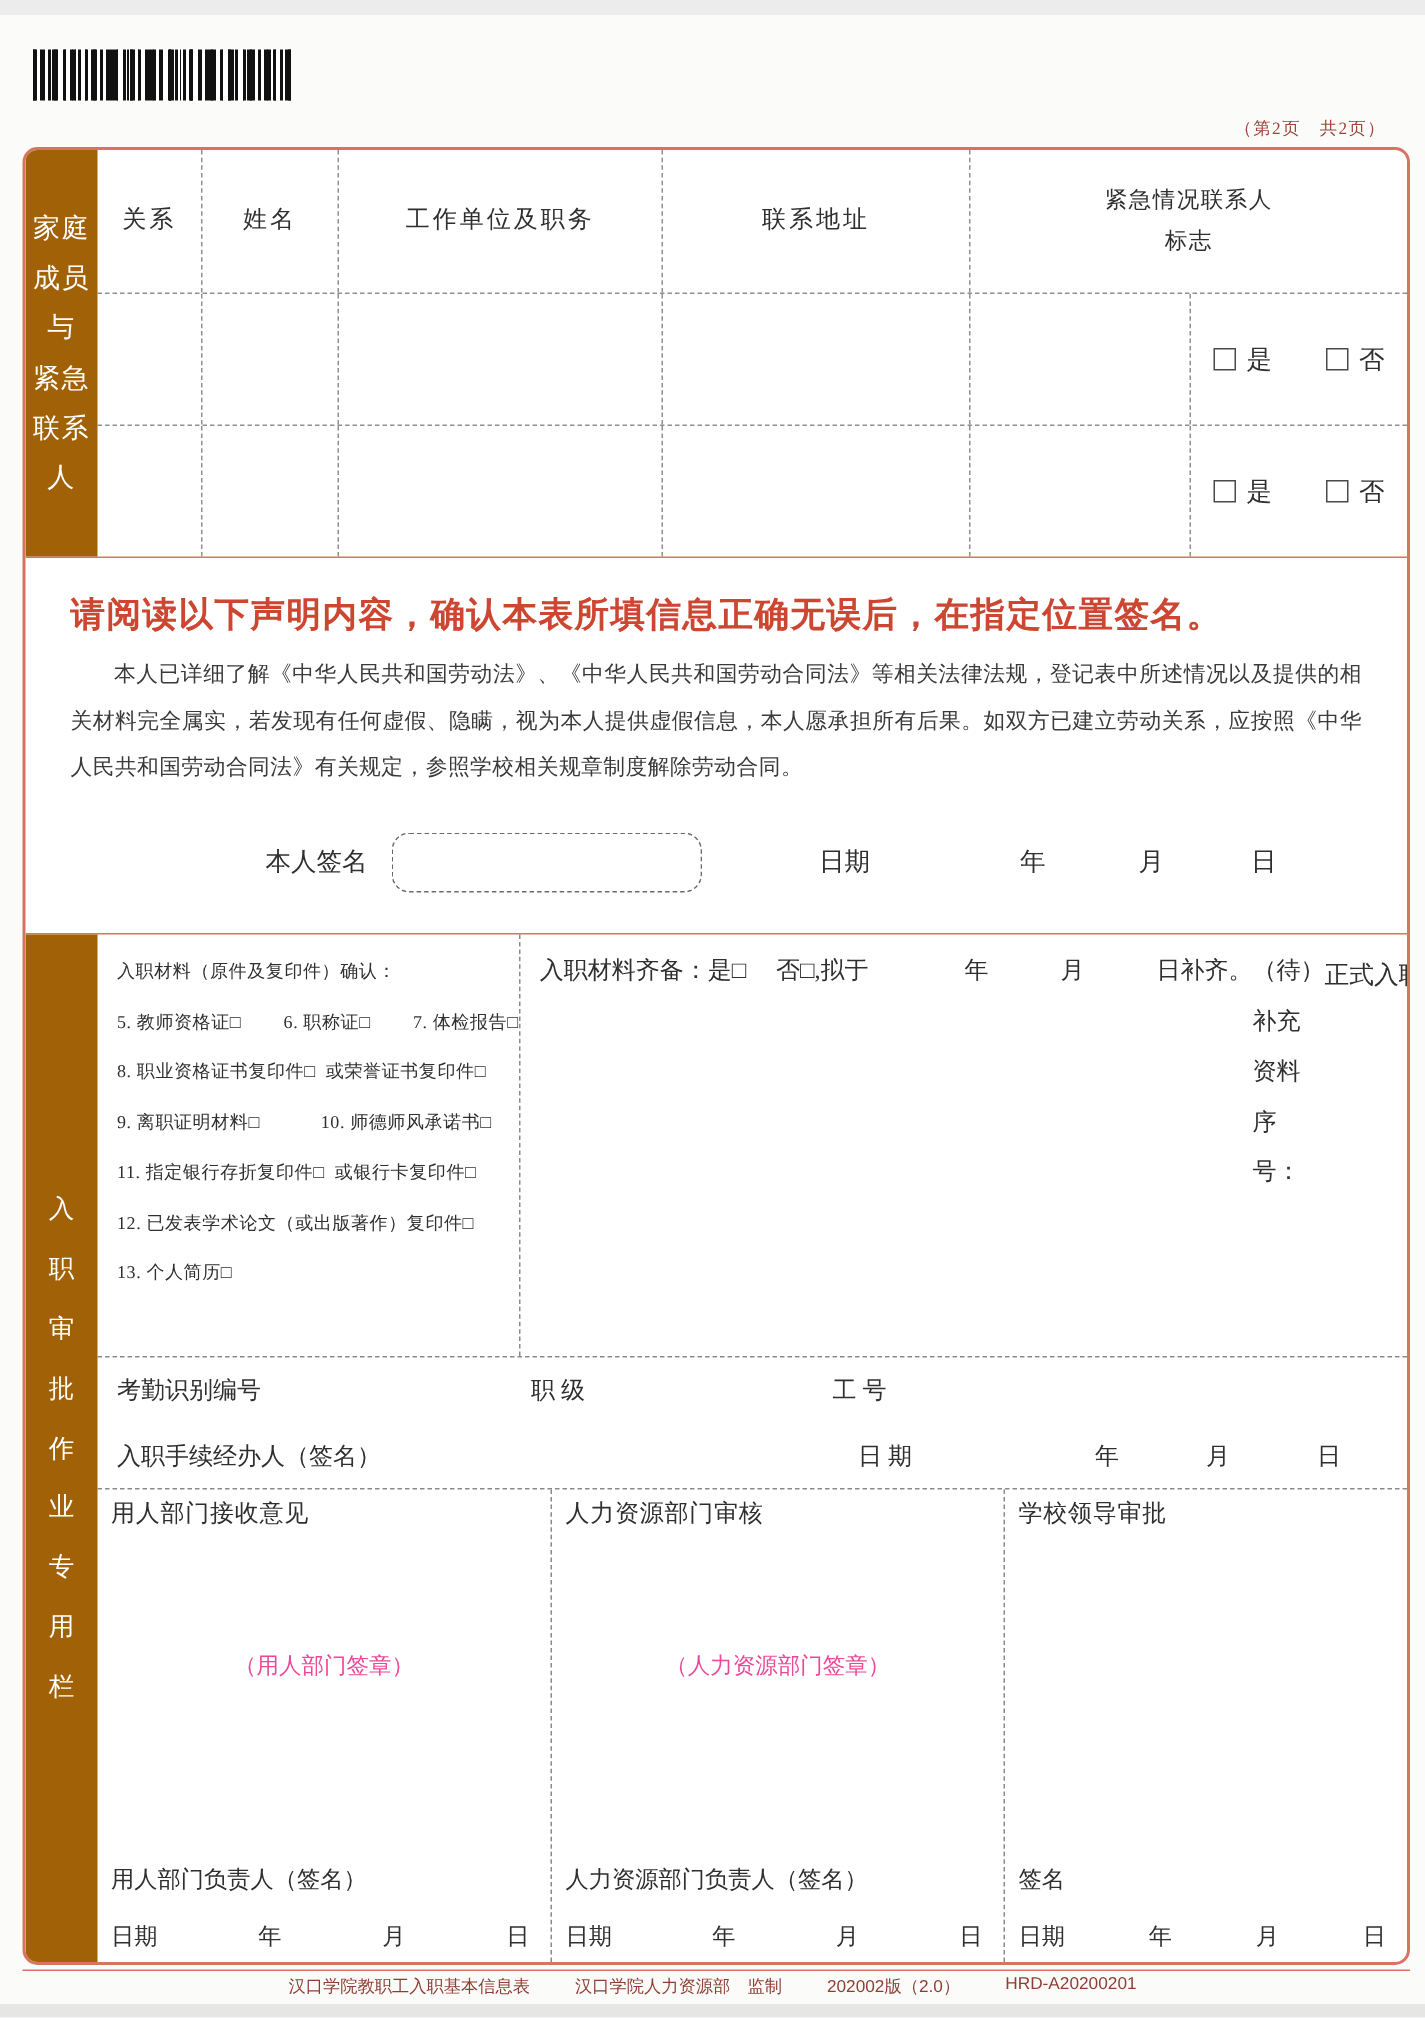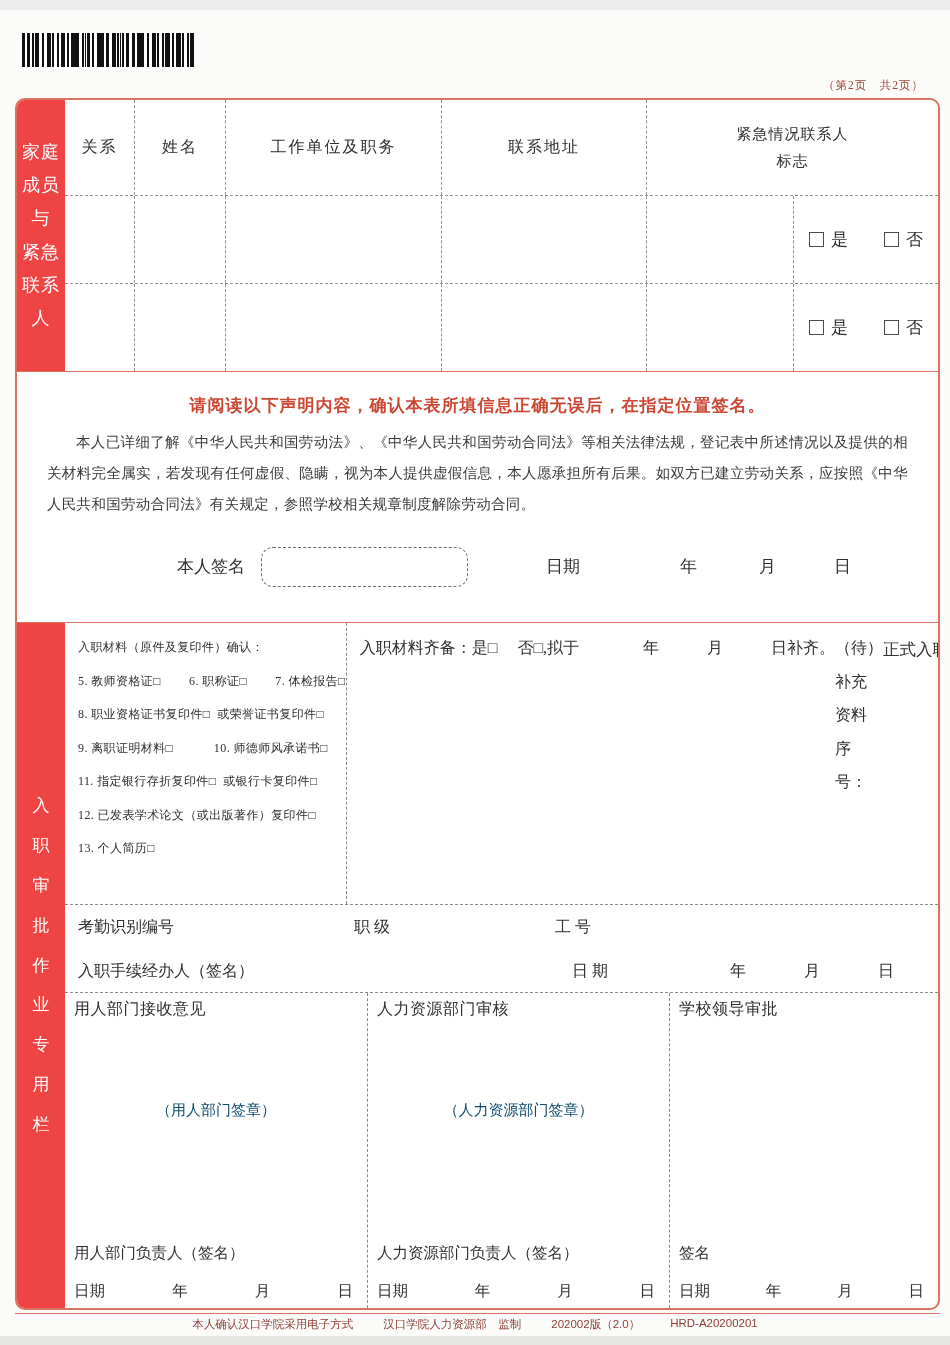--- a/index.html
+++ b/index.html
@@ -29,21 +29,21 @@
     position:absolute;left:15px;top:98px;width:925px;height:1212px;
     border:2px solid #da7260;border-radius:10px;background:#fff;
     box-sizing:border-box;overflow:hidden;display:flex;flex-direction:column;
   }
   .sec{box-sizing:border-box;}
   .sec1{height:272px;display:flex;border-bottom:1.5px solid #da7260;}
   .sec2{height:251px;border-bottom:1.5px solid #da7260;}
   .sec3{flex:1;display:flex;}
 
   .sidebar{
-    width:48px;background:#ef4444;color:#fff;flex:none;
+    width:48px;background:#a16207;color:#fff;flex:none;
     display:flex;align-items:center;justify-content:center;text-align:center;
   }
   .sidebar .vtext{white-space:pre-line;}
   .sec1 .vtext{font-size:18px;line-height:1.85;letter-spacing:1px;}
   .sec3 .vtext{font-size:17px;line-height:2.35;}
 
   
   .tbl{flex:1;display:flex;flex-direction:column;}
   .trow{display:flex;flex:1;}
   .trow.head{height:95px;flex:none;}
@@ -54,21 +54,21 @@
   .tcell:last-child{border-right:none;}
   .c0{width:70px;} .c1{width:91px;} .c2{width:216px;} .c3{width:205px;} .c4{width:147px;} .c5{flex:1;}
   .hd{white-space:pre-line;line-height:1.8;letter-spacing:2px;}
   .hd.small{font-size:15px;letter-spacing:1px;}
   .yn{display:flex;gap:36px;align-items:center;font-size:17px;}
   .yn .opt{display:flex;align-items:center;gap:7px;}
   .cb{display:inline-block;width:15px;height:15px;border:1.6px solid #4a4a4a;background:#fff;box-sizing:border-box;}
 
   
   .sec2{padding:18px 30px 0 30px;}
-  .decl-title{text-align:center;color:#cc4631;font-weight:bold;font-size:17px;letter-spacing:1px;margin:4px 0 10px 0;}
+  .decl-title{text-align:left;color:#cc4631;font-weight:bold;font-size:23px;letter-spacing:1px;margin:4px 0 10px 0;}
   .decl-p{font-size:14.5px;line-height:2.15;text-indent:2em;color:#3a3a3a;text-align:justify;margin:0 0 6px 0;letter-spacing:.3px;}
   .sign-row{display:flex;align-items:center;margin:26px 0 0 130px;font-size:17px;}
   .sign-box{width:205px;height:38px;border:1.6px dashed #6a6a6a;border-radius:12px;margin-left:16px;background:#fff;}
   .sign-row .dlab{margin-left:78px;}
   .sign-row .yy{margin-left:100px;} .sign-row .mm{margin-left:62px;} .sign-row .dd{margin-left:58px;}
 
   
   .sec3-content{flex:1;display:flex;flex-direction:column;min-width:0;}
   .check-block{height:282px;display:flex;border-bottom:1.5px dashed #8a8a8a;box-sizing:border-box;}
   .check-left{width:420px;box-sizing:border-box;border-right:1.5px dashed #8a8a8a;
@@ -86,21 +86,21 @@
   .row-a .l2{margin-left:180px;} .row-a .l3{margin-left:165px;}
   .row-b{height:43px;display:flex;align-items:center;font-size:16px;padding-left:13px;
     border-bottom:1.5px dashed #8a8a8a;box-sizing:border-box;}
   .row-b .l2{margin-left:318px;} .row-b .yy{margin-left:122px;} .row-b .mm{margin-left:58px;} .row-b .dd{margin-left:58px;}
 
   .app-cols{flex:1;display:flex;min-height:0;}
   .acol{position:relative;box-sizing:border-box;border-right:1.5px dashed #8a8a8a;font-size:16px;}
   .acol:last-child{border-right:none;}
   .a1{width:303px;} .a2{width:302px;} .a3{flex:1;}
   .acol .ahead{position:absolute;left:9px;top:6px;letter-spacing:.5px;}
-  .acol .aseal{position:absolute;left:0;right:0;top:108px;text-align:center;font-size:15px;color:#0c4a6e;}
+  .acol .aseal{position:absolute;left:0;right:0;top:108px;text-align:center;font-size:15px;color:#ec4899;}
   .acol .asign{position:absolute;left:9px;top:250px;font-size:15.5px;}
   .acol .adate{position:absolute;left:9px;right:14px;top:288px;display:flex;justify-content:space-between;font-size:15.5px;}
 
   .underline{position:absolute;left:15px;top:1313px;width:925px;height:0;border-top:1.5px solid #da7260;}
   .footer{position:absolute;left:0;top:1317px;width:950px;display:flex;justify-content:center;gap:30px;
     font-size:11.5px;color:#8f3d33;font-family:"Liberation Sans","DejaVu Sans",sans-serif;}
 </style>
 </head>
 <body>
 
@@ -276,19 +276,19 @@
             <span>日</span>
           </div>
         </div>
       </div>
     </div>
   </div>
 </div>
 
 <div class="underline"></div>
 <div class="footer">
-  <span>本人确认汉口学院采用电子方式</span>
+  <span>汉口学院教职工入职基本信息表</span>
   <span>汉口学院人力资源部　监制</span>
   <span>202002版（2.0）</span>
   <span>HRD-A20200201</span>
 </div>
 
 <div class="strip-bottom"></div>
 
 </body></html>

